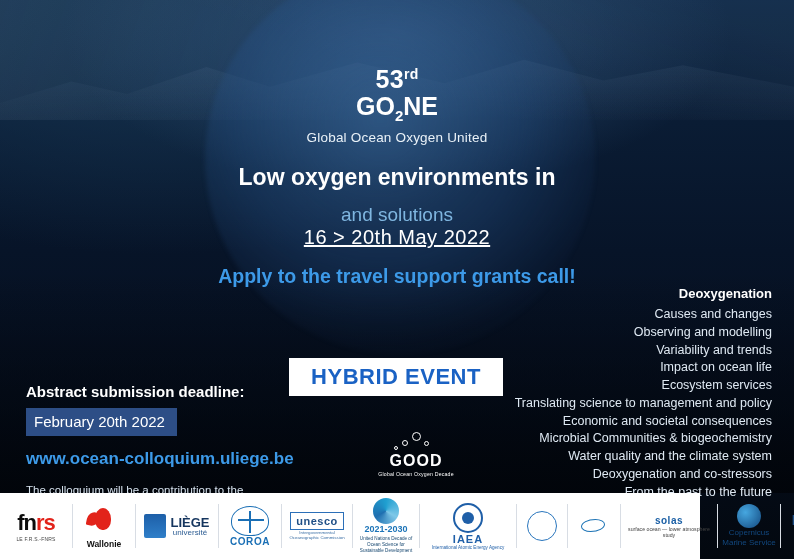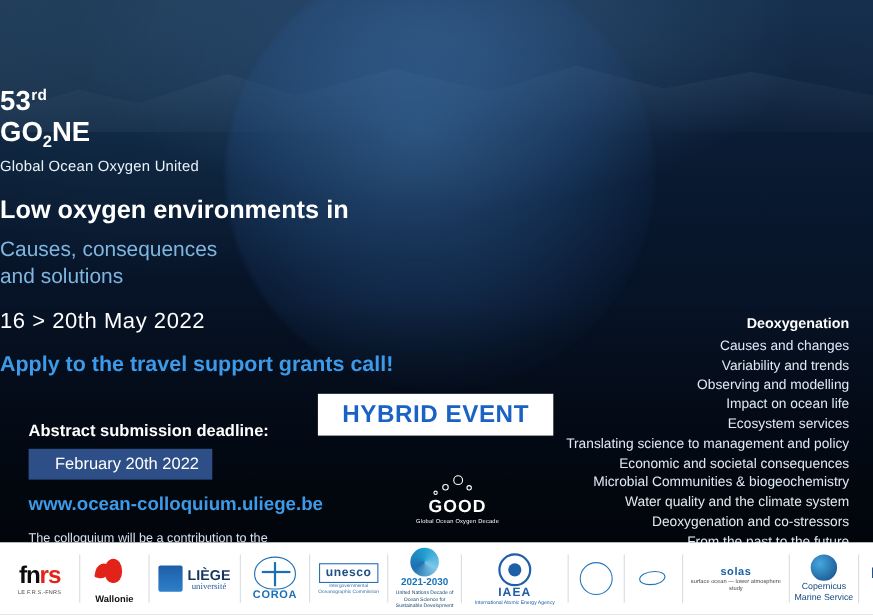--- a/index.html
+++ b/index.html
@@ -40,59 +40,59 @@
     background: radial-gradient(circle at 45% 40%, rgba(60,110,165,0.55) 0%, rgba(40,85,140,0.35) 45%, rgba(20,45,85,0.12) 72%, rgba(10,25,50,0) 85%);
     filter: blur(2px);
   }
   .bottom-haze {
     position: absolute; left: 0; bottom: 66px; width: 794px; height: 220px;
     background: linear-gradient(180deg, rgba(3,8,16,0) 0%, rgba(2,6,12,0.55) 60%, rgba(1,4,9,0.9) 100%);
   }
 
   
   .title-block {
-    position: absolute; left: 0; top: 79px; width: 794px;
-    text-align: left; color: #ffffff;
+    position: absolute; left: 0; top: 66px; width: 794px;
+    text-align: center; color: #ffffff;
   }
   .t-53 { font-size: 25px; font-weight: bold; letter-spacing: .3px; line-height: 1.05; }
   .t-53 sup { font-size: 14px; vertical-align: super; }
   .t-olc { font-size: 25px; font-weight: bold; line-height: 1.15; margin-top: 2px; }
   .t-gone { font-size: 25px; font-weight: bold; line-height: 1.15; }
   .t-gone sub { font-size: 15px; vertical-align: sub; }
   .t-sub { font-size: 13.5px; color: #eaf2f8; margin-top: 5px; letter-spacing: .2px; }
 
   .t-theme {
     margin-top: 18px;
     font-size: 23px; font-weight: bold; color: #ffffff; line-height: 1.22;
   }
   .t-causes {
     margin-top: 12px; font-size: 19px; color: #7fb6e0; line-height: 1.25;
   }
   .t-dates {
-    margin-top: 18px; font-size: 20px; color: #ffffff; letter-spacing: .5px;
+    margin-top: 0; font-size: 20px; color: #ffffff; letter-spacing: .5px; text-decoration: underline;
   }
   .t-apply {
     margin-top: 16px; font-size: 19.5px; font-weight: bold; color: #3d9ae8;
   }
 
   .hybrid {
     position: absolute; left: 289px; top: 358px;
     width: 214px; height: 38px;
     background: #ffffff;
     display: flex; align-items: center; justify-content: center;
     color: #1a62c4; font-size: 22px; font-weight: bold; letter-spacing: .5px;
   }
 
   
   .left-block { position: absolute; left: 26px; top: 383px; color: #fff; }
   .abstract-title { font-size: 15px; font-weight: bold; color: #ffffff; }
   .deadline-box {
     display: inline-block; margin-top: 8px;
     background: #2d4e86; color: #ffffff;
-    padding: 5px 12px 6px 24px;
+    padding: 5px 12px 6px 8px;
     font-size: 15px;
   }
   .website {
     margin-top: 13px; font-size: 17px; font-weight: bold; color: #3d9ae8;
   }
   .note {
     margin-top: 13px; font-size: 11.5px; color: #d6e2ee; line-height: 1.5;
   }
 
   
@@ -110,21 +110,21 @@
   .good-logo .good-word { font-size: 16px; font-weight: bold; letter-spacing: 1px; }
   .good-logo .good-sub { font-size: 5.2px; letter-spacing: .2px; margin-top: 1px; }
   .good-bubbles { position: relative; height: 20px; }
   .good-bubbles i {
     position: absolute; display: block; border-radius: 50%;
     border: 1.4px solid #ffffff;
   }
 
   
   .sponsors {
-    position: absolute; left: 0; bottom: 0; width: 794px; height: 66px;
+    position: absolute; left: 0; bottom: 0; width: 700px; height: 66px;
     background: #ffffff;
     display: flex; align-items: center;
   }
   .sp {
     flex: 0 0 auto;
     height: 60px;
     display: flex; flex-direction: column; align-items: center; justify-content: center;
     text-align: center;
     color: #1b3a6b;
     padding: 0 4px;
@@ -135,21 +135,21 @@
   .fnrs .rs { color: #e2231a; }
   .fnrs-sub { font-size: 5px; color: #444; letter-spacing: .2px; }
 
   .rooster { width: 34px; height: 34px; position: relative; }
   .rooster .body { position: absolute; left: 8px; top: 4px; width: 16px; height: 22px; background: #e2231a; border-radius: 50% 50% 45% 45%; }
   .rooster .tail { position: absolute; left: 0px; top: 8px; width: 12px; height: 14px; background: #e2231a; border-radius: 60% 10% 60% 10%; transform: rotate(12deg); }
   .wallonie { font-size: 8.5px; font-weight: bold; color: #111; margin-top: 1px; }
 
   .uliege-mark { width: 22px; height: 24px; background: linear-gradient(180deg,#1d5fa8,#2f7fc9); border-radius: 2px; }
   .uliege-txt { font-size: 13px; font-weight: bold; color: #15355e; line-height: 1; }
-  .uliege-txt small { display: block; font-size: 8px; font-weight: normal; color: #2d5d93; font-family: Liberation Serif, serif; }
+  .uliege-txt small { display: block; font-size: 8px; font-weight: normal; color: #2d5d93; }
 
   .coroa-ico { width: 38px; height: 30px; border: 1.6px solid #1a6fb5; border-radius: 50% 50% 45% 45%; position: relative; }
   .coroa-ico:before { content:""; position:absolute; left:50%; top:4px; width:2px; height:22px; background:#1a6fb5; transform: translateX(-50%); }
   .coroa-ico:after { content:""; position:absolute; left:6px; top:12px; width:26px; height:2px; background:#1a6fb5; }
   .coroa-txt { font-size: 10px; font-weight: bold; color: #1a6fb5; letter-spacing: .6px; }
 
   .unesco-box { border: 1.4px solid #2b6fb8; padding: 2px 5px; }
   .unesco-main { font-size: 11px; font-weight: bold; color: #1f4f86; letter-spacing: .5px; }
   .unesco-sub { font-size: 4.4px; color: #3a6ea5; line-height: 1.2; }
 
@@ -192,21 +192,20 @@
     <div class="t-gone">
       <span>GO</span><sub>2</sub><span>NE</span>
     </div>
     <div class="t-sub">Global Ocean Oxygen United</div>
 
     <div class="t-theme">
       <div>Low oxygen environments in</div>
     </div>
 
     <div class="t-causes">
-      <div>Causes, consequences</div>
       <div>and solutions</div>
     </div>
 
     <div class="t-dates">16 &gt; 20th May 2022</div>
     <div class="t-apply">Apply to the travel support grants call!</div>
   </div>
 
   <div class="hybrid">HYBRID EVENT</div>
 
   <div class="left-block">
@@ -216,22 +215,22 @@
     <div class="note">
       <div>The colloquium will be a contribution to the</div>
       <div>Ocean Decade program GOOD (Global Ocean Oxygen Decade).</div>
     </div>
   </div>
 
   <div class="topics">
     <div class="topics-head">Deoxygenation</div>
     <ul>
       <li>Causes and changes</li>
+      <li>Observing and modelling</li>
       <li>Variability and trends</li>
-      <li>Observing and modelling</li>
       <li>Impact on ocean life</li>
       <li>Ecosystem services</li>
       <li>Translating science to management and policy</li>
       <li>Economic and societal consequences</li>
       <li>Microbial Communities &amp; biogeochemistry</li>
       <li>Water quality and the climate system</li>
       <li>Deoxygenation and co-stressors</li>
       <li>From the past to the future</li>
     </ul>
   </div>

